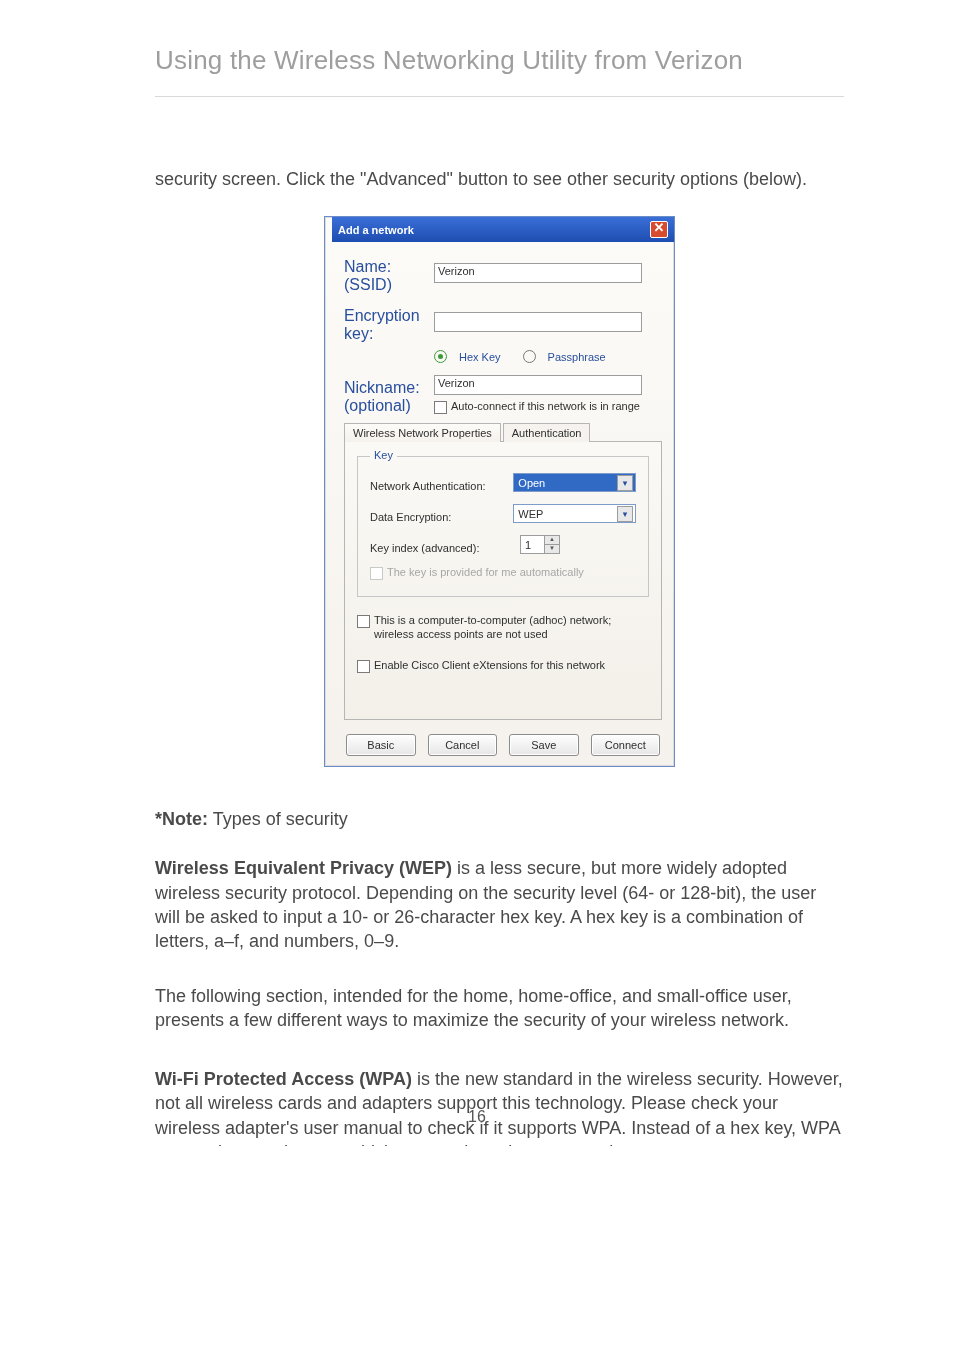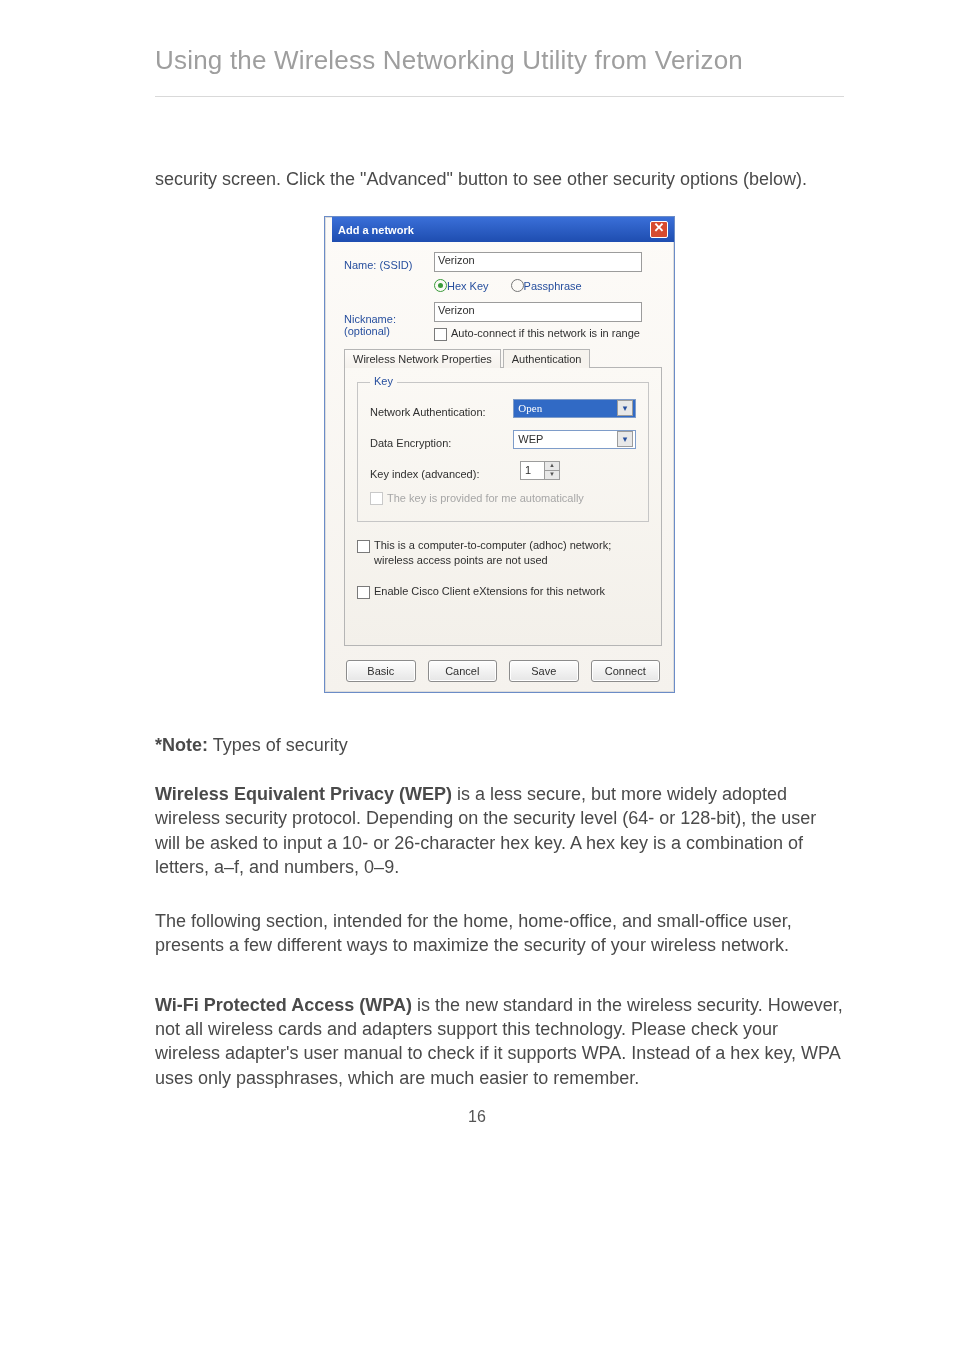--- a/index.html
+++ b/index.html
@@ -71,42 +71,42 @@
     padding: 10px 12px 6px 12px;
   }
   .row {
     display: flex;
     align-items: center;
     margin-bottom: 7px;
   }
   .lbl {
     width: 90px;
     color: #274f9e;
-    font-size: 11px;
+    font-size: 16px;
     margin-top: 6px;
   }
   .textinput {
     border: 1px solid #9c9c9c;
     background: #fff;
     height: 16px;
     width: 200px;
     font-size: 11px;
     padding: 1px 3px;
   }
   .radio-row {
     margin-left: 90px;
     display: flex;
     gap: 22px;
     align-items: center;
     margin-bottom: 10px;
   }
   .radio {
     display:inline-flex;
     align-items:flex-end;
-    gap:0;
+    gap:12px;
     color:#274f9e;
   }
   .radio-dot {
     width:11px; height:11px; border:1px solid #3a9b3a; border-radius:50%;
     display:inline-flex; align-items:center; justify-content:center;
   }
   .radio-dot.checked::after{
     content:""; width:5px; height:5px; background:#3a9b3a; border-radius:50%;
   }
   .radio-dot.unchecked{ border-color:#777; }
@@ -154,21 +154,21 @@
   }
   .field-row{
     display:flex; align-items:flex-end; margin-bottom:12px; margin-top:-10px;
   }
   .field-row .flabel{ width:150px; }
   .dropdown{
     border:1px solid #7e9cc9; background:#fff; height:17px; width:120px;
     display:flex; align-items:center; justify-content:space-between;
     padding:0 2px 0 4px; font-size:11px;
   }
-  .dropdown.sel{ background:#316ac5; color:#fff;font-family:Liberation Serif, serif; }
+  .dropdown.sel{ background:#316ac5; color:#fff; }
   .dd-btn{
     width:14px;height:14px;background:#e8e8e8;border:1px solid #9c9c9c;
     display:flex;align-items:center;justify-content:center;font-size:9px;color:#274f9e;
   }
   .spin{
     border:1px solid #9c9c9c;background:#fff;height:17px;width:34px;
     display:flex;align-items:center;padding-left:4px;position:relative;
   }
   .spin-btns{
     position:absolute;right:0;top:0;height:17px;width:14px;
@@ -215,20 +215,24 @@
   <div class="screenshot">
     <div class="titlebar">
       <span>Add a network</span>
       <span class="closebox">✕</span>
     </div>
     <div class="dlg-body">
       <div class="row">
         <span class="lbl">Name:  (SSID)</span>
         <div class="textinput">Verizon</div>
       </div>
+      <div class="row">
+        <span class="lbl">Encryption key:</span>
+        <div class="textinput"></div>
+      </div>
       <div class="radio-row">
         <span class="radio">
           <span class="radio-dot checked"></span>
           <span>Hex Key</span>
         </span>
         <span class="radio">
           <span class="radio-dot unchecked"></span>
           <span>Passphrase</span>
         </span>
       </div>

